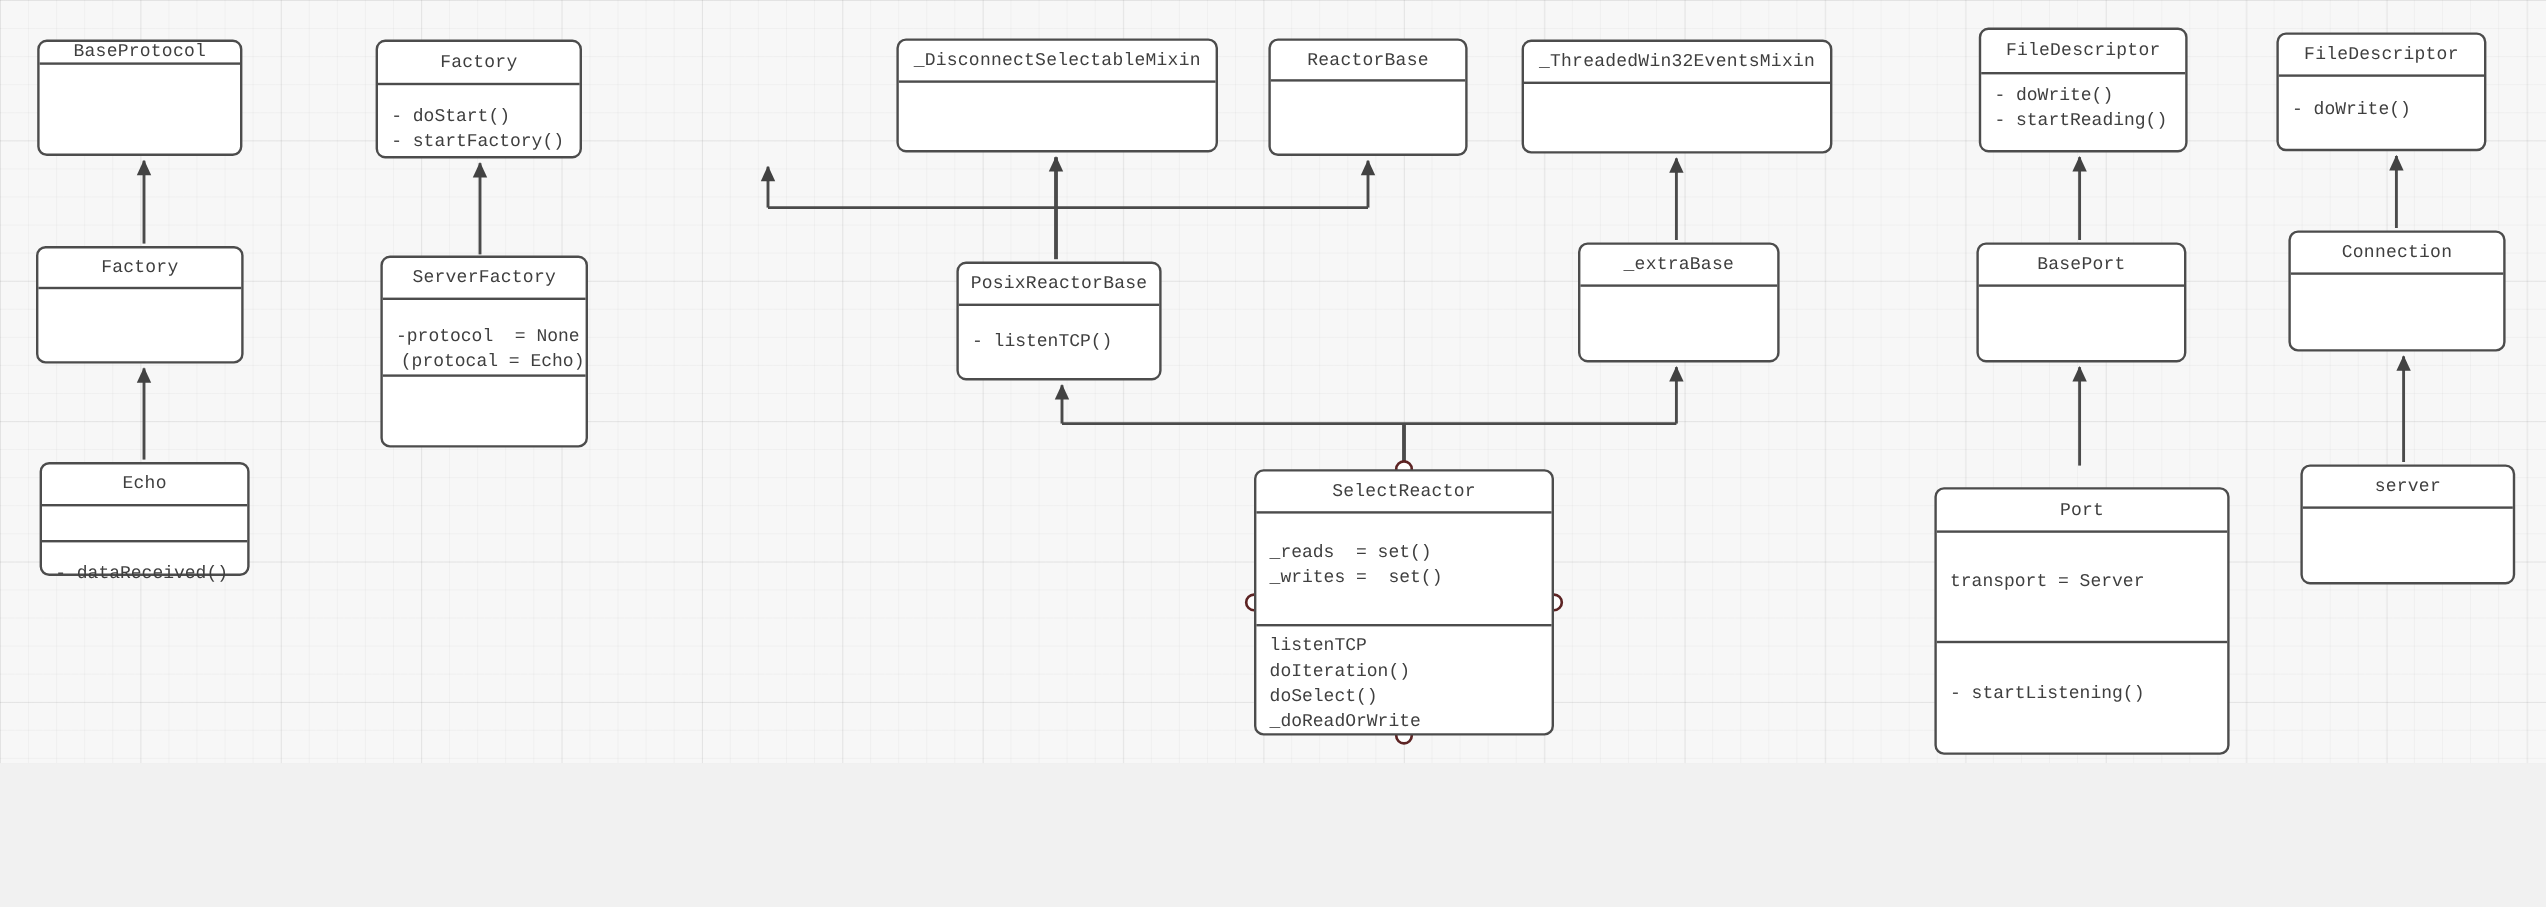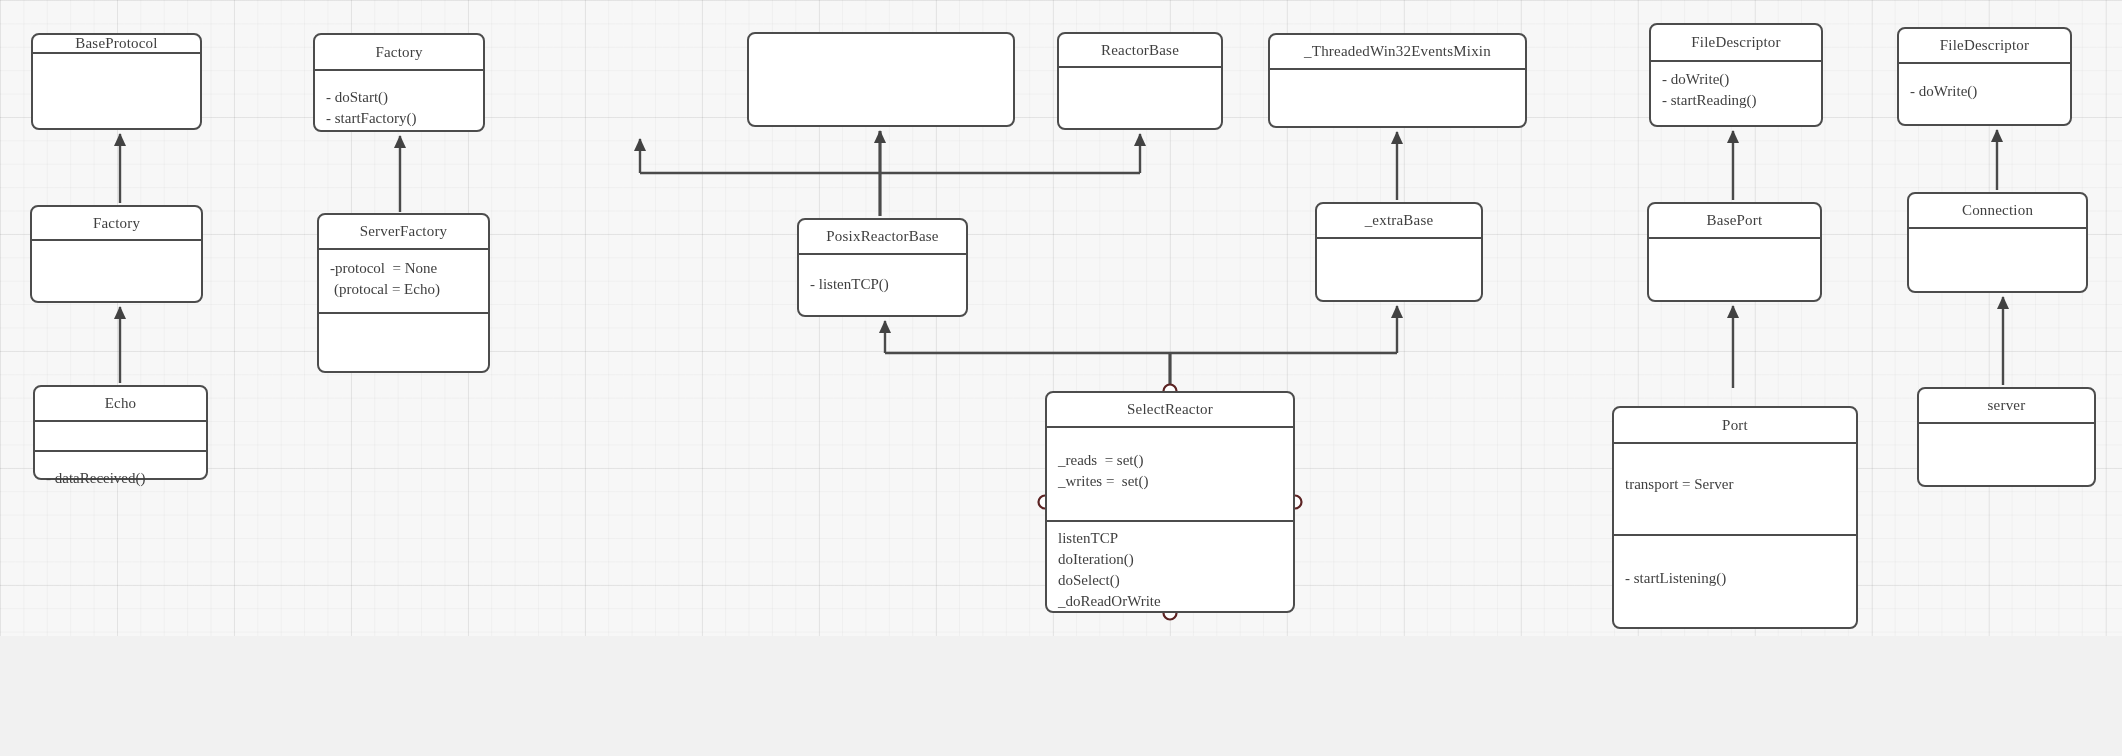--- a/index.html
+++ b/index.html
@@ -5,21 +5,21 @@
   html,body { margin:0; padding:0; background:#f1f1f1; }
   .canvas {
     position:relative; width:2122px; height:636px; overflow:hidden;
     background-color:#f7f7f7;
     background-image:
       linear-gradient(to right, rgba(110,110,110,0.10) 1px, transparent 1px),
       linear-gradient(to bottom, rgba(110,110,110,0.10) 1px, transparent 1px),
       linear-gradient(to right, rgba(110,110,110,0.055) 1px, transparent 1px),
       linear-gradient(to bottom, rgba(110,110,110,0.055) 1px, transparent 1px);
     background-size: 117px 117px, 117px 117px, 23.4px 23.4px, 23.4px 23.4px;
-    font-family:Liberation Serif, serif;
+    font-family:Liberation Mono, monospace;
     color:#3f3f3f;
   }
   .wires { position:absolute; left:0; top:0; width:2122px; height:756px; }
   .uml {
     position:absolute; box-sizing:border-box;
     background:#ffffff; border:2px solid #4c4c4c; border-radius:8px;
     display:flex; flex-direction:column;
   }
   .uml .t {
     box-sizing:border-box; flex:0 0 auto;
@@ -100,29 +100,30 @@
   <div class="uml" style="left:313px;top:33px;width:172px;height:99px">
     <div class="t" style="height:36px">Factory</div>
     <div class="sec last" style="padding-top:16px">
       <div class="m">- doStart()</div>
       <div class="m">- startFactory()</div>
     </div>
   </div>
 
   <div class="uml" style="left:317px;top:213px;width:173px;height:160px">
     <div class="t" style="height:35px">ServerFactory</div>
-    <div class="sec" style="height:64px;padding-top:8px">
+    <div class="sec" style="height:64px;padding-top:20px">
       <div class="m">-protocol  = None</div>
       <div class="m" style="padding-left:15px">(protocal = Echo)</div>
     </div>
     <div class="sec last"></div>
   </div>
 
 
   <div class="uml" style="left:747px;top:32px;width:268px;height:95px">
+    <div class="t" style="height:35px">_DisconnectSelectableMixin</div>
     <div class="sec last"></div>
   </div>
 
   <div class="uml" style="left:1057px;top:32px;width:166px;height:98px">
     <div class="t" style="height:34px">ReactorBase</div>
     <div class="sec last"></div>
   </div>
 
   <div class="uml" style="left:1268px;top:33px;width:259px;height:95px">
     <div class="t" style="height:35px">_ThreadedWin32EventsMixin</div>

